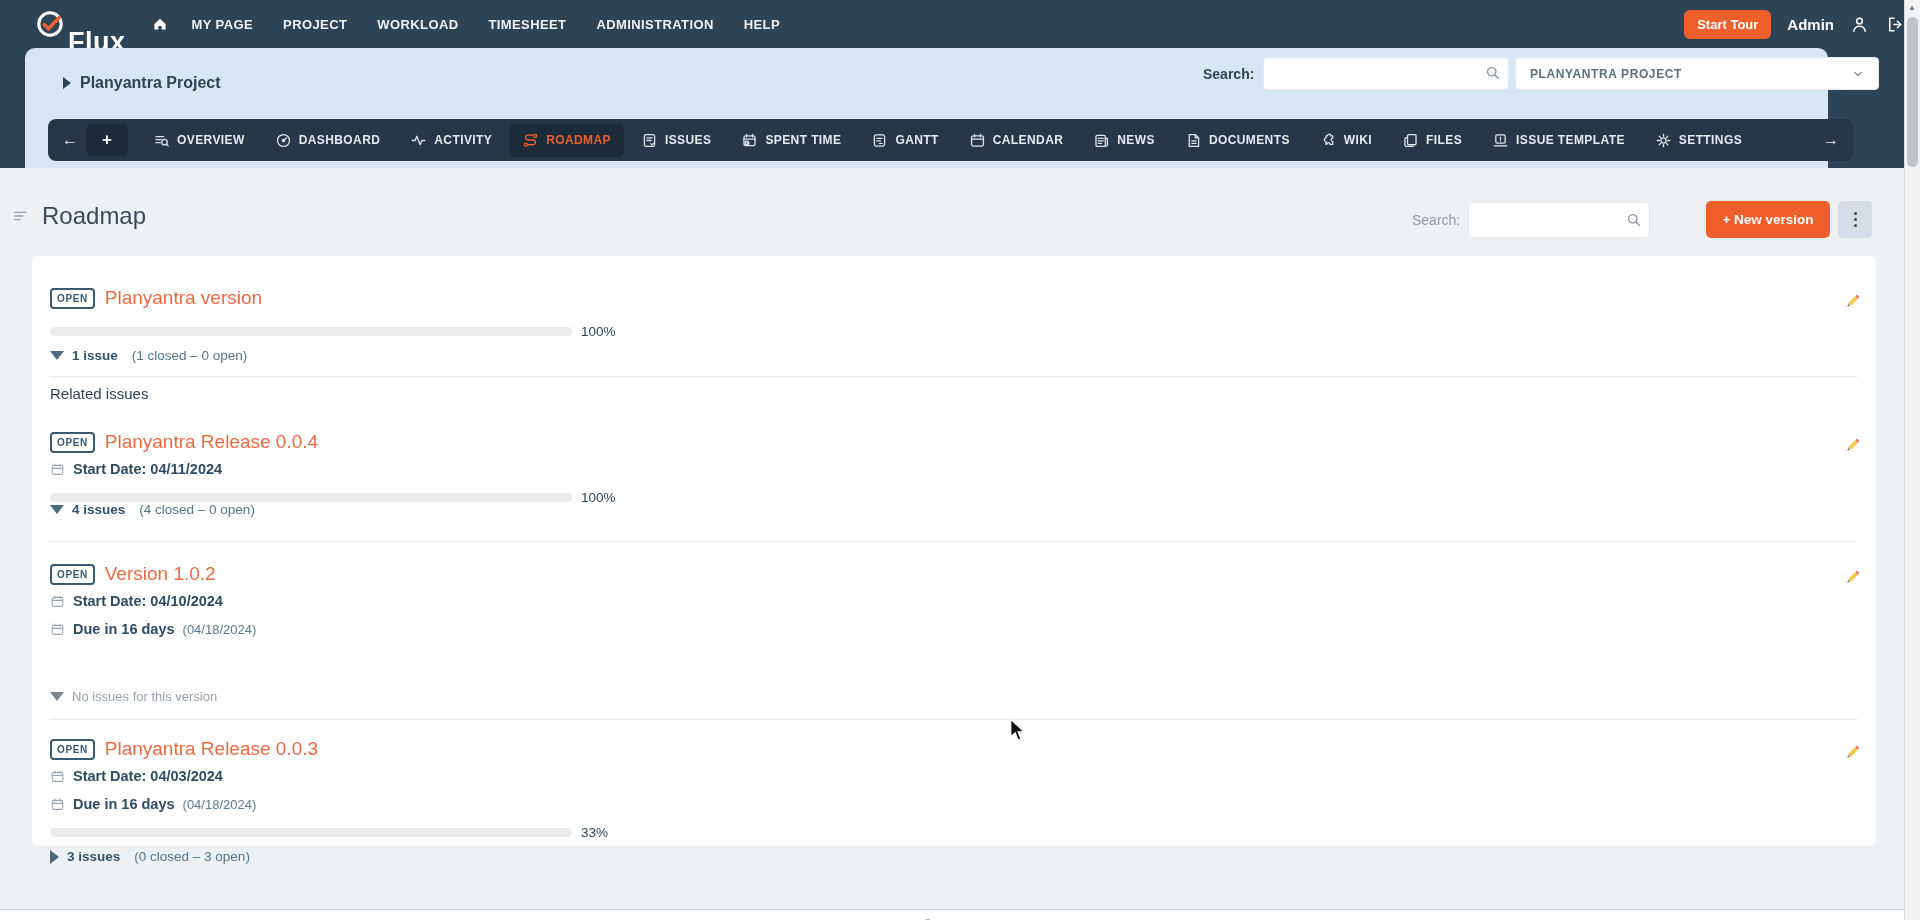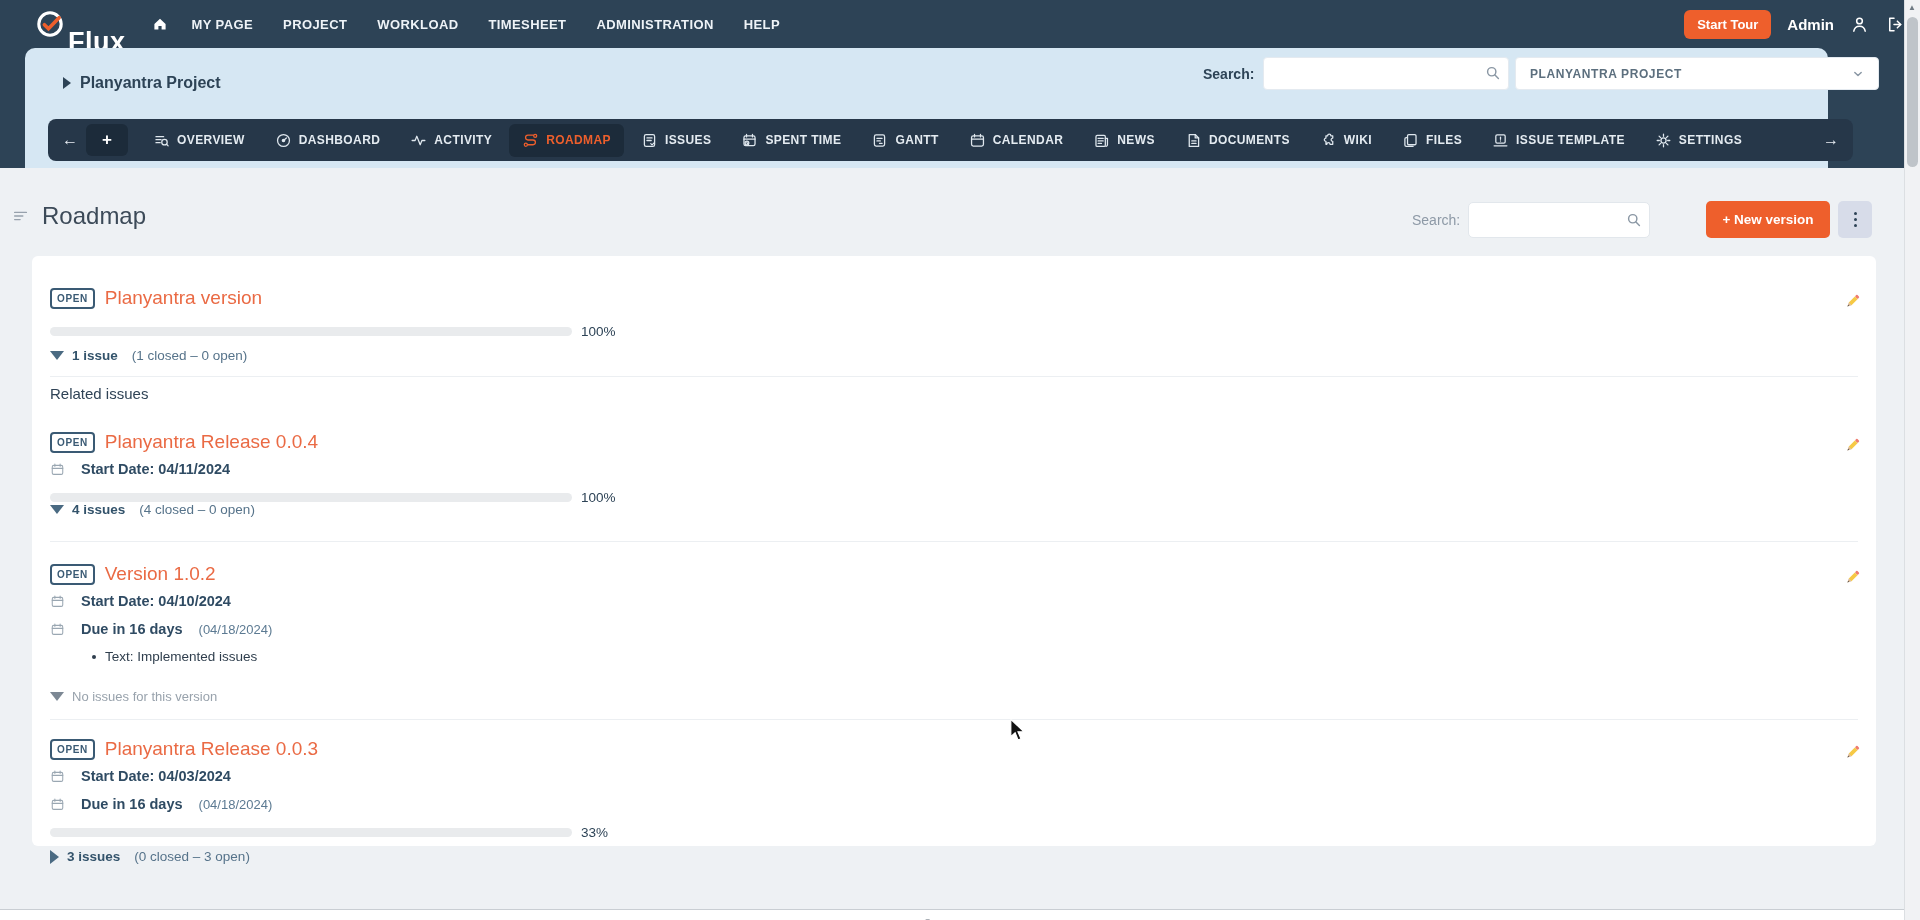--- a/index.html
+++ b/index.html
@@ -78,21 +78,21 @@
   .pbar{width:522px;height:9px;border-radius:5px;background:#e9ebed;overflow:hidden;margin-top:4px;}
   .pbar-fill{height:100%;background:#55b25e;border-radius:5px;}
   .pbar-label{font-size:13.5px;color:#2d4356;margin-left:9px;margin-top:1px;}
   .issues-row{display:flex;align-items:center;gap:8px;}
   .tri-down{width:0;height:0;border-top:9px solid #4a6a82;border-left:7px solid transparent;border-right:7px solid transparent;cursor:pointer;}
   .tri-right{width:0;height:0;border-left:9px solid #4a6a82;border-top:7px solid transparent;border-bottom:7px solid transparent;cursor:pointer;}
   .issues-link{font-size:13.5px;font-weight:bold;color:#33536b;cursor:pointer;}
   .issues-counts{font-size:13.5px;color:#56738a;margin-left:6px;}
   .divider{height:1px;background:#eceff2;}
   .related{font-size:15px;color:#2f4356;}
-  .date-row{display:flex;align-items:center;gap:16px;}
+  .date-row{display:flex;align-items:center;gap:8px;}
   .date-text{font-size:14.5px;font-weight:bold;color:#2f4b63;}
   .date-sub{font-size:13px;color:#5c7a92;}
   .bullet-row{display:flex;align-items:center;gap:9px;padding-left:42px;}
   .bullet-dot{width:4px;height:4px;border-radius:50%;background:#2f3e4d;}
   .bullet-text{font-size:13.5px;color:#2f3e4d;}
   .no-issues{display:flex;align-items:center;gap:8px;}
   .no-issues .tri-down{border-top-color:#7c8894;}
   .no-issues-text{font-size:13px;color:#98a2ac;}
   .pencil{position:absolute;right:14px;width:19px;height:19px;cursor:pointer;}
   
@@ -389,24 +389,20 @@
       <span class="date-text">Start Date: 04/10/2024</span>
     </div>
     <div class="row date-row" style="top:365px">
       <svg class="cal" viewBox="0 0 20 20">
           <rect x="3" y="4.5" width="14" height="12" rx="2"></rect>
           <path d="M6.5 2.8v3M13.5 2.8v3M3 8.5h14"></path>
         </svg>
       <span class="date-text">Due in 16 days</span>
       <span class="date-sub">(04/18/2024)</span>
     </div>
-    <div class="row bullet-row" style="top:393px">
-      <span class="bullet-dot"></span>
-      <span class="bullet-text">Text: Implemented issues</span>
-    </div>
     <div class="row no-issues" style="top:433px">
       <span class="tri-down"></span>
       <span class="no-issues-text">No issues for this version</span>
     </div>
     <div class="row divider" style="top:463px"></div>
 
     <div class="row vhead" style="top:482px">
       <span class="badge">OPEN</span>
       <span class="vtitle">Planyantra Release 0.0.3</span>
     </div>

